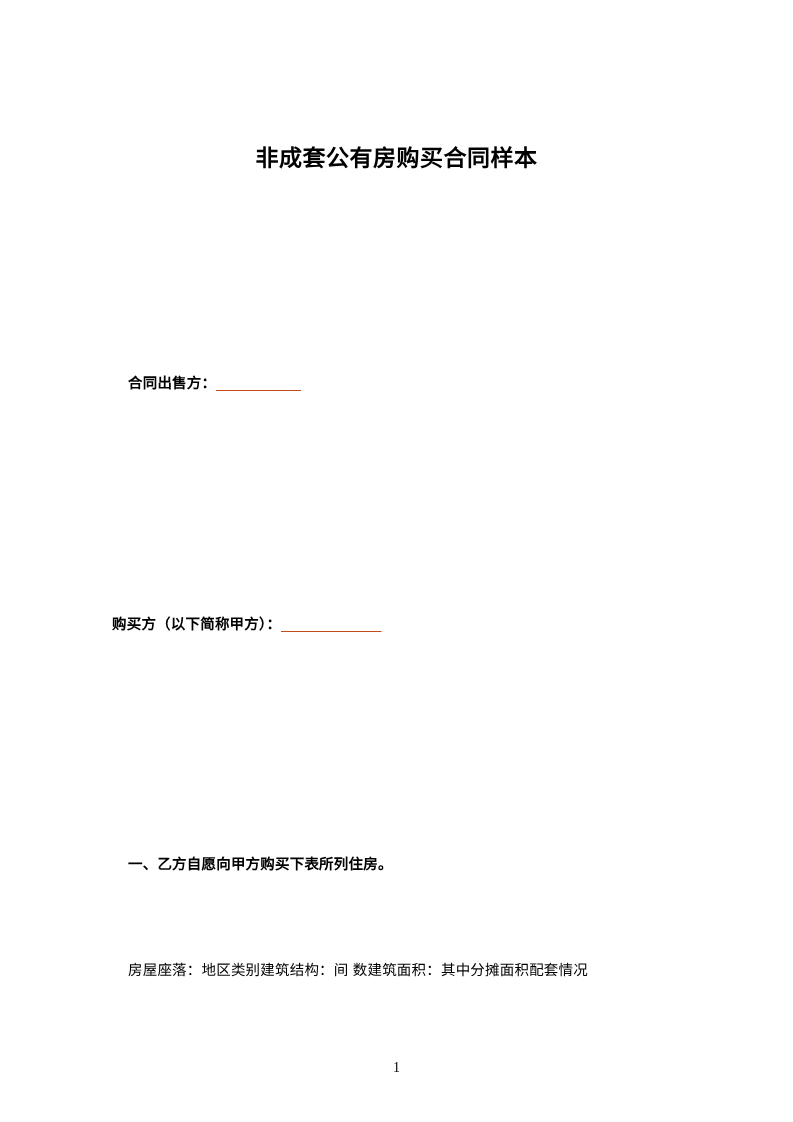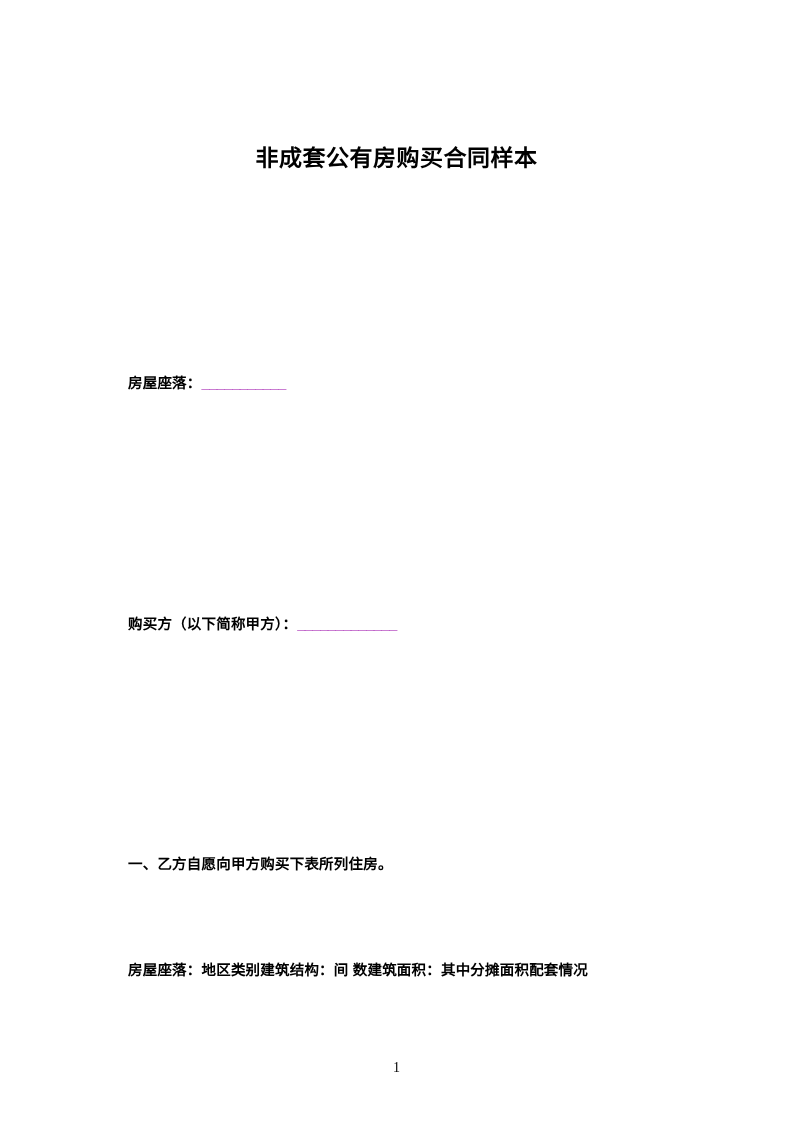--- a/index.html
+++ b/index.html
@@ -46,43 +46,43 @@
 
   .block-contract-no { left: 128px; top: 360px; }
 
   .block-seller {
     left: 108px;
     top: 466px;
     width: 600px;
     text-indent: 36px;
   }
 
-  .block-buyer { left: 128px; top: 601px; text-align: center; }
+  .block-buyer { left: 112px; top: 601px; text-align: center; }
 
   .block-basis {
     left: 108px;
     top: 706px;
     width: 600px;
     text-indent: 26px;
   }
 
   .block-clause-one { left: 128px; top: 841px; text-align: center; }
 
   .block-table-header {
     left: 128px;
     top: 947px;
     width: 620px;
-    font-weight: 700;
+    font-weight: 400;
   }
 
   
   .blank {
-    font-weight: 700;
+    font-weight: 400;
     letter-spacing: -0.4px;
-    color: #a21caf;
+    color: #c2410c;
   }
 
   
   .page-number {
     position: absolute;
     left: 0;
     top: 1052px;
     width: 793px;
     text-align: center;
     font-family: "Liberation Serif", "DejaVu Serif", serif;
@@ -91,21 +91,21 @@
   }
 </style>
 </head>
 <body>
 
 <div class="page">
 
   <div class="doc-title">非成套公有房购买合同样本</div>
 
   <div class="block block-contract-no">
-    <span>房屋座落：</span><span class="blank">___________</span>
+    <span>合同出售方：</span><span class="blank">___________</span>
   </div>
 
 
   <div class="block block-buyer">
     <span>购买方（以下简称甲方）：</span><span class="blank">_____________</span>
   </div>
 
 
   <div class="block block-clause-one">一、乙方自愿向甲方购买下表所列住房。</div>
 

